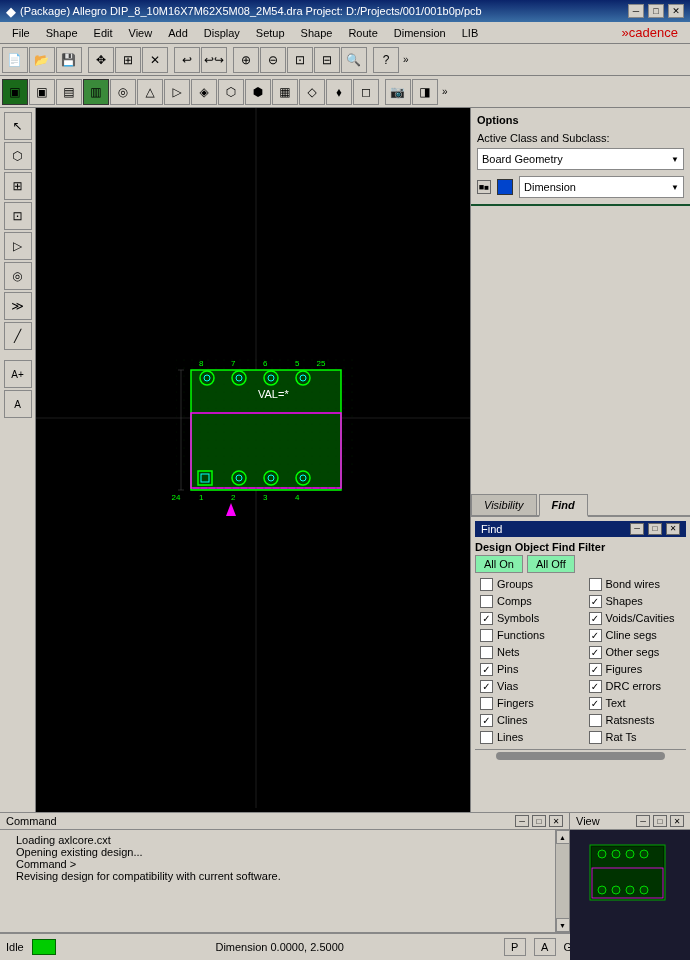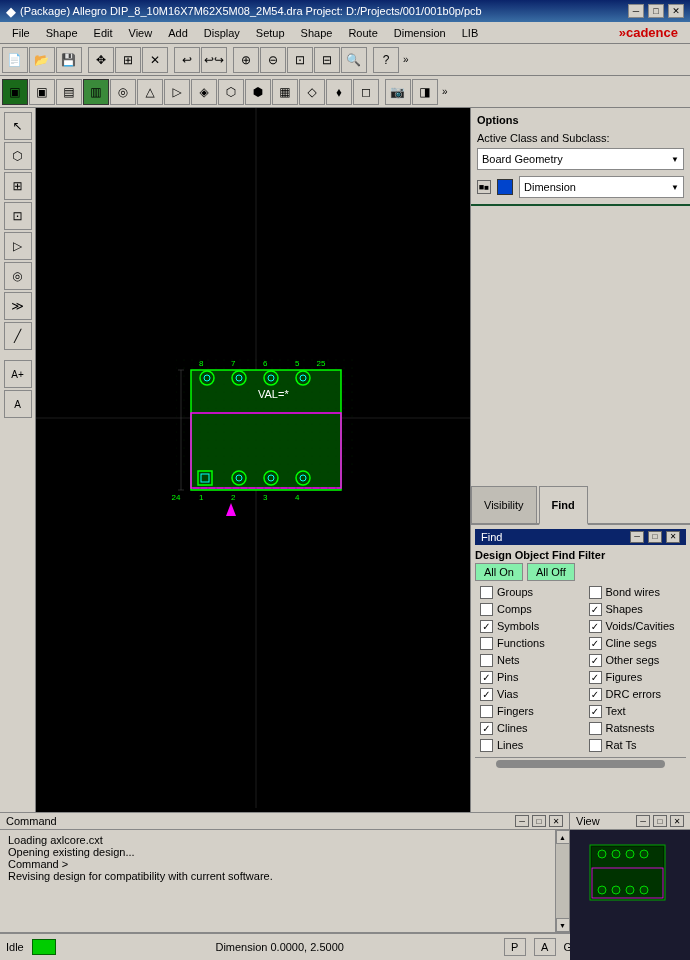--- a/index.html
+++ b/index.html
@@ -35,21 +35,21 @@
     }
     .menu-item {
       padding: 2px 8px;
       cursor: pointer;
       font-size: 11px;
       color: black;
     }
     #cadence-logo {
       margin-left: auto;
       color: #cc0000;
-      font-weight: bold;
+      font-weight: normal;
       font-size: 13px;
       padding-right: 8px;
     }
 
     
     .toolbar {
       background: #d4d0c8;
       height: 32px;
       display: flex;
       align-items: center;
@@ -160,27 +160,28 @@
     }
     .checkbox-sq.checked::after { content: '■'; font-size: 8px; }
 
     
     .tab-bar {
       display: flex;
       border-bottom: 2px solid #888;
       background: #d4d0c8;
     }
     .tab {
-      padding: 12px 12px;
+      padding: 4px 12px;
       cursor: pointer;
       font-size: 11px;
       border: 1px solid #888;
       border-bottom: none;
       background: #c0bdb5;
       margin-right: 2px;
+      font-style: italic;
     }
     .tab.active {
       background: #d4d0c8;
       border-bottom: 2px solid #d4d0c8;
       margin-bottom: -2px;
       font-weight: bold;
     }
 
     
     #find-panel {
@@ -252,21 +253,21 @@
       width: 14px; height: 12px;
       background: #d4d0c8;
       border: 1px solid #666;
       font-size: 8px;
       cursor: pointer;
       display: flex; align-items: center; justify-content: center;
     }
     #command-text {
       flex: 1;
       background: #d4d0c8;
-      padding: 4px 8px;
+      padding: 4px 16px;
       font-size: 11px;
       overflow-y: auto;
       position: relative;
     }
     #scroll-area {
       width: 14px;
       background: #d4d0c8;
       border-left: 1px solid #888;
       display: flex; flex-direction: column; align-items: center;
     }

